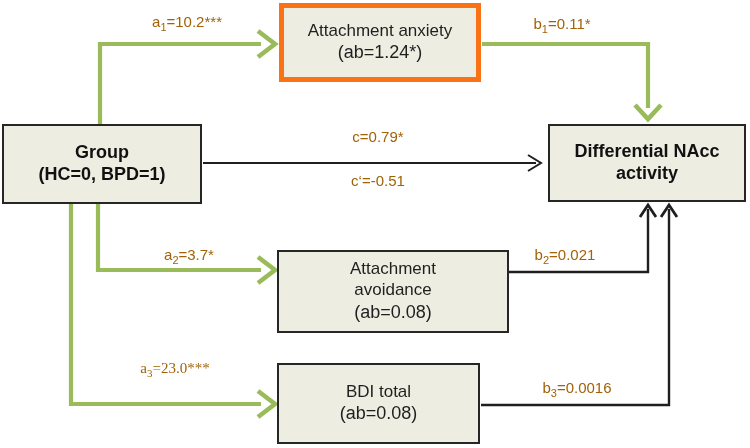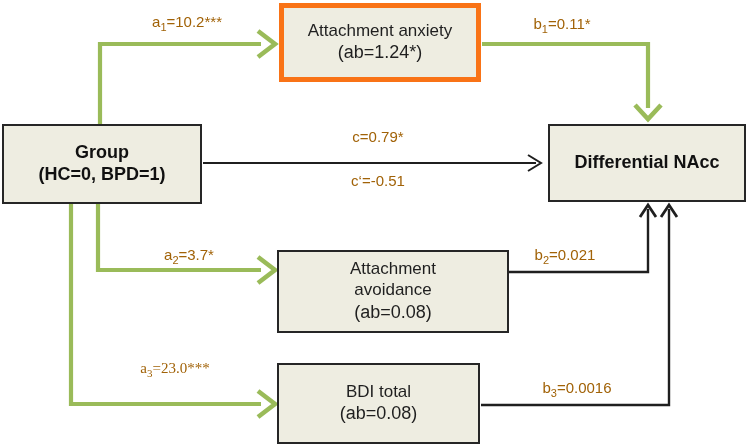--- a/index.html
+++ b/index.html
@@ -101,20 +101,21 @@
     <div class="bold-line">(HC=0, BPD=1)</div>
   </div>
 
   <div class="box anxiety">
     <div class="title">Attachment anxiety</div>
     <div class="ab">(ab=1.24*)</div>
   </div>
 
   <div class="box nacc">
     <div class="bold-line">Differential NAcc</div>
+    <div class="bold-line">activity</div>
   </div>
 
   <div class="box avoid">
     <div class="title">Attachment</div>
     <div class="title">avoidance</div>
     <div class="ab">(ab=0.08)</div>
   </div>
 
   <div class="box bdi">
     <div class="title">BDI total</div>

